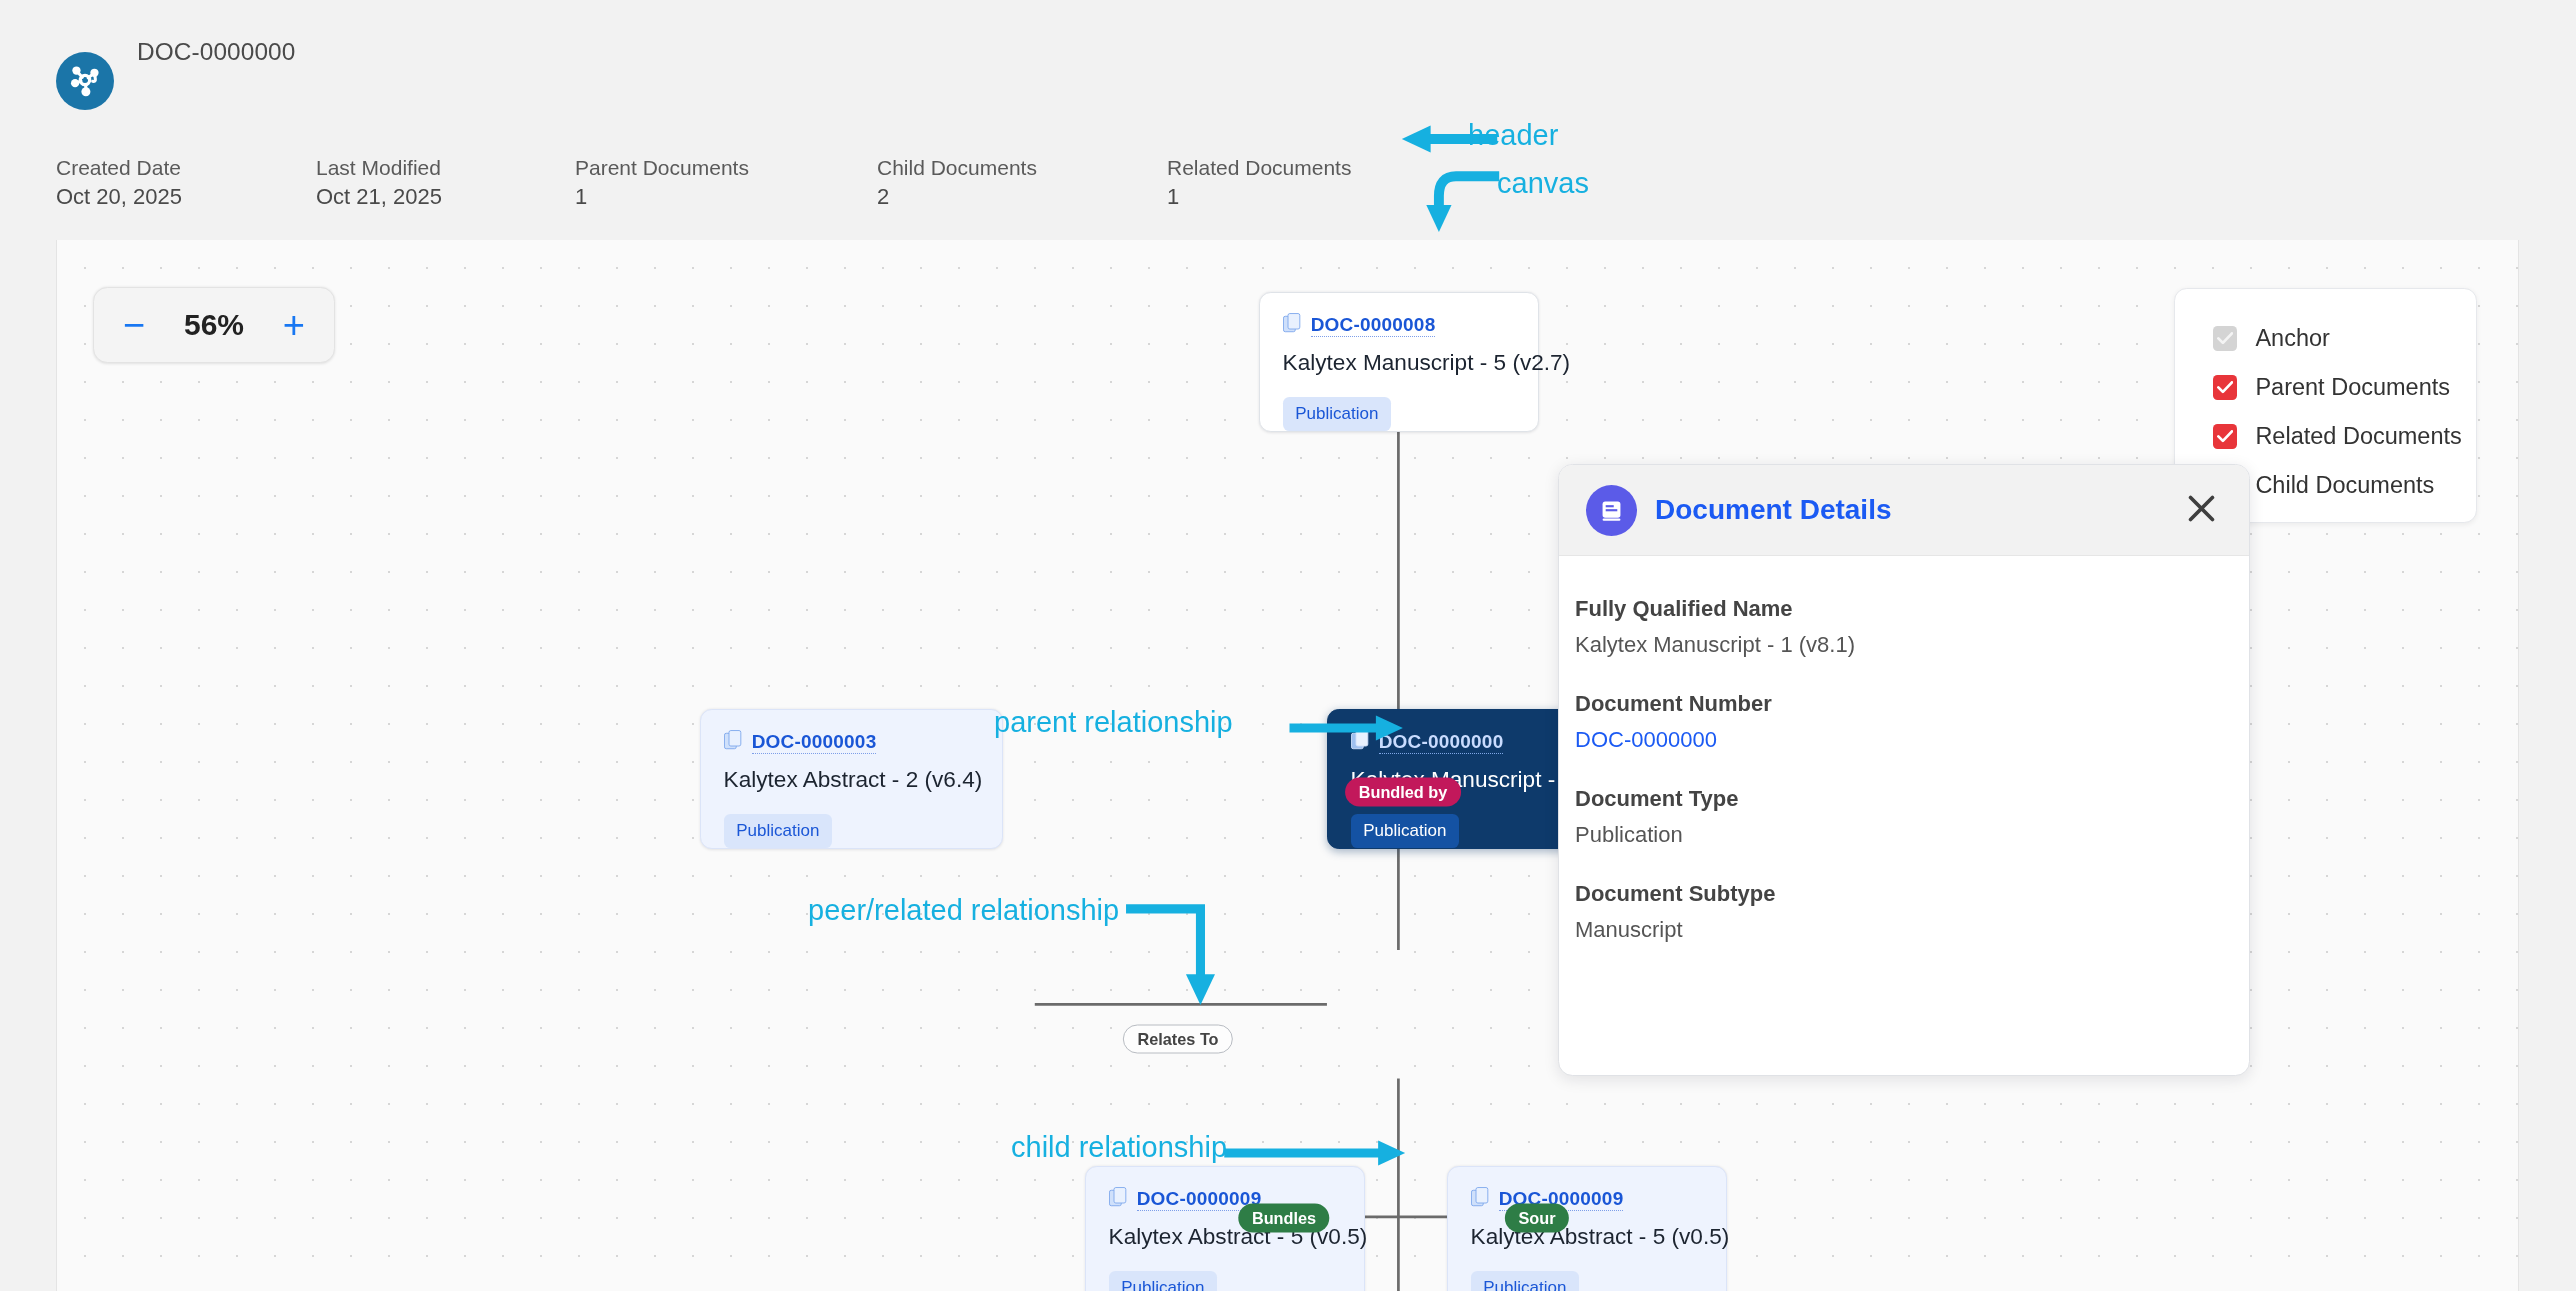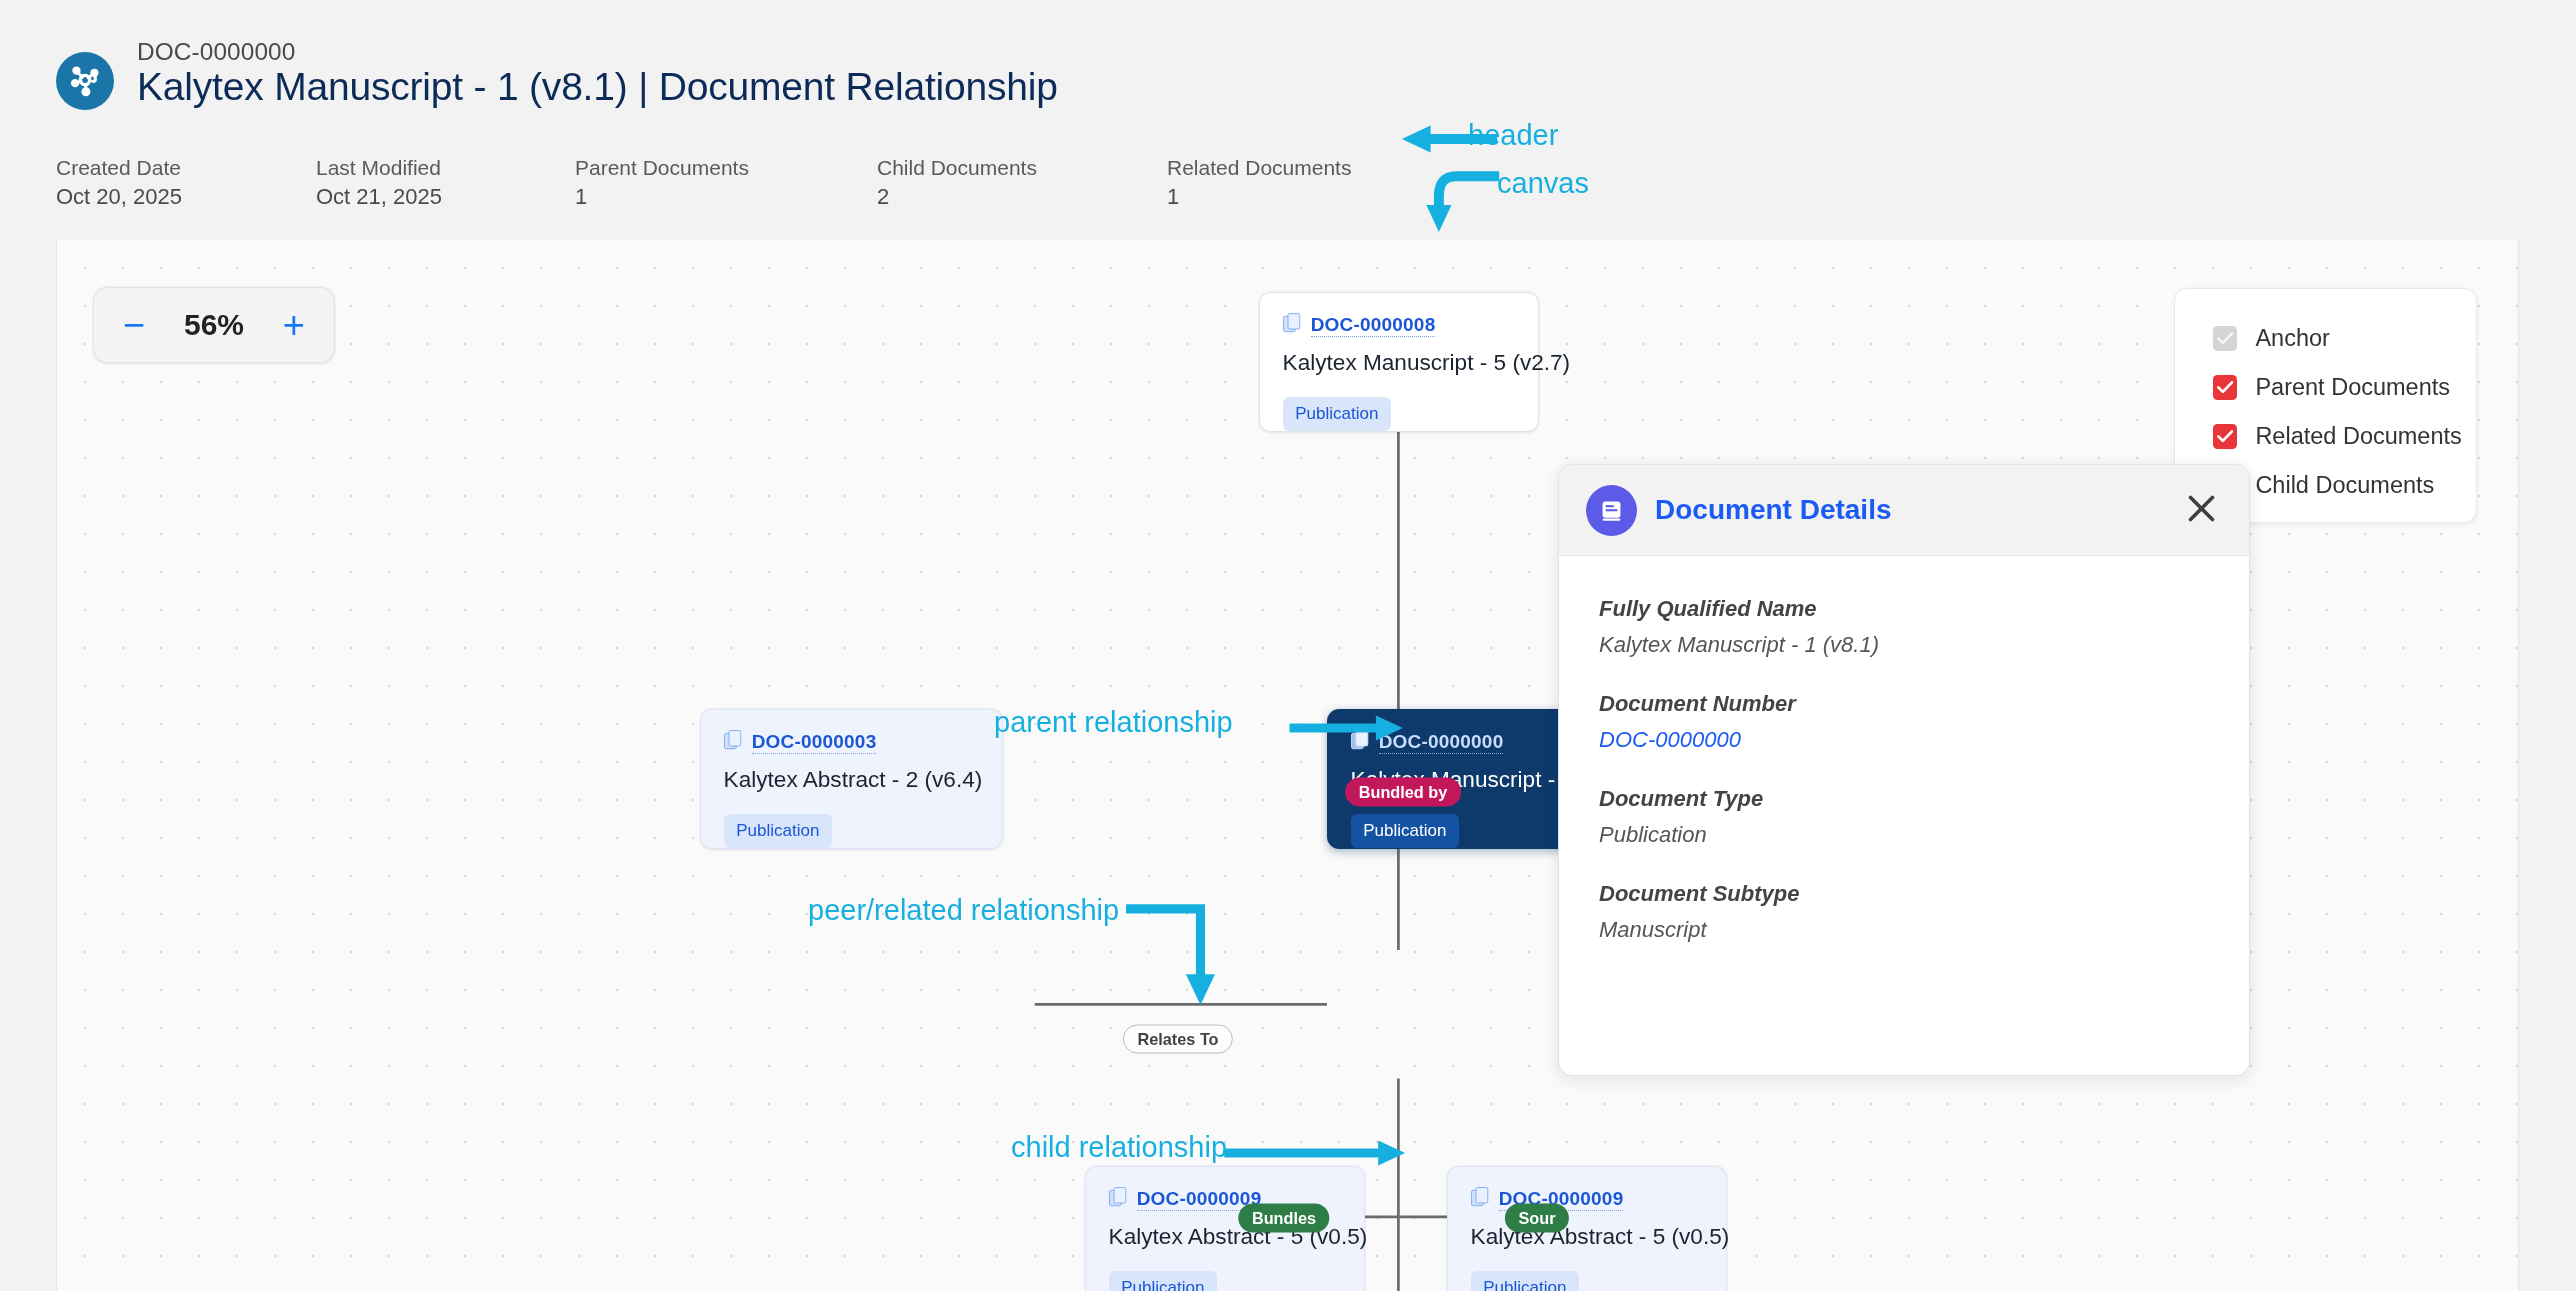--- a/index.html
+++ b/index.html
@@ -139,21 +139,21 @@
   .details-head {
     height: 91px; background: #f2f2f2; border-bottom: 0.9px solid #e6e6e6;
     display: flex; align-items: center; padding: 0 27px;
   }
   .details-icon {
     width: 51px; height: 51px; border-radius: 50%; background: #5b5be8;
     display: flex; align-items: center; justify-content: center; flex: none;
   }
   .details-title { font-size: 28px; font-weight: 700; color: #1b5af3; margin-left: 18px; flex: 1; }
   .details-close { cursor: pointer; padding: 5.4px; }
-  .details-body { padding: 40px 40px 0 40px; font-style: italic; }
+  .details-body { padding: 40px 40px 0 16px; }
   .f-label { font-size: 22px; font-weight: 700; color: #444; margin-bottom: 10px; }
   .f-value { font-size: 22px; color: #555; margin-bottom: 33px; }
   .f-value.link { color: #1b5af3; }
 </style>
 </head>
 <body>
 
 <div class="header">
 
   <div class="logo-circle">
@@ -164,21 +164,20 @@
         <circle cx="30.5" cy="12" r="4.6" fill="#fff"></circle>
         <circle cx="9" cy="23.5" r="4.6" fill="#fff"></circle>
         <circle cx="21" cy="33" r="5" fill="#fff"></circle>
         <path d="M13 12.5 L17 17 M27.5 14.5 L23.5 17.6 M12.5 22.5 L15.5 21 M20.6 25.2 L21 29" stroke="#fff" stroke-width="3.4" stroke-linecap="round"></path>
         <path d="M30.5 12 L31.5 19 Q31.8 22 28.5 21.5" stroke="#fff" stroke-width="3.4" fill="none" stroke-linecap="round"></path>
       </svg>
     </span>
   </div>
 
   <div class="doc-number-small">DOC-0000000</div>
-  <div class="page-title">Kalytex Manuscript - 1 (v8.1) | Document Relationship</div>
 
   <div class="meta-row">
     <div class="meta-col" style="left:0">
       <div class="meta-label">Created Date</div>
       <div class="meta-value">Oct 20, 2025</div>
     </div>
     <div class="meta-col" style="left:260px">
       <div class="meta-label">Last Modified</div>
       <div class="meta-value">Oct 21, 2025</div>
     </div>

